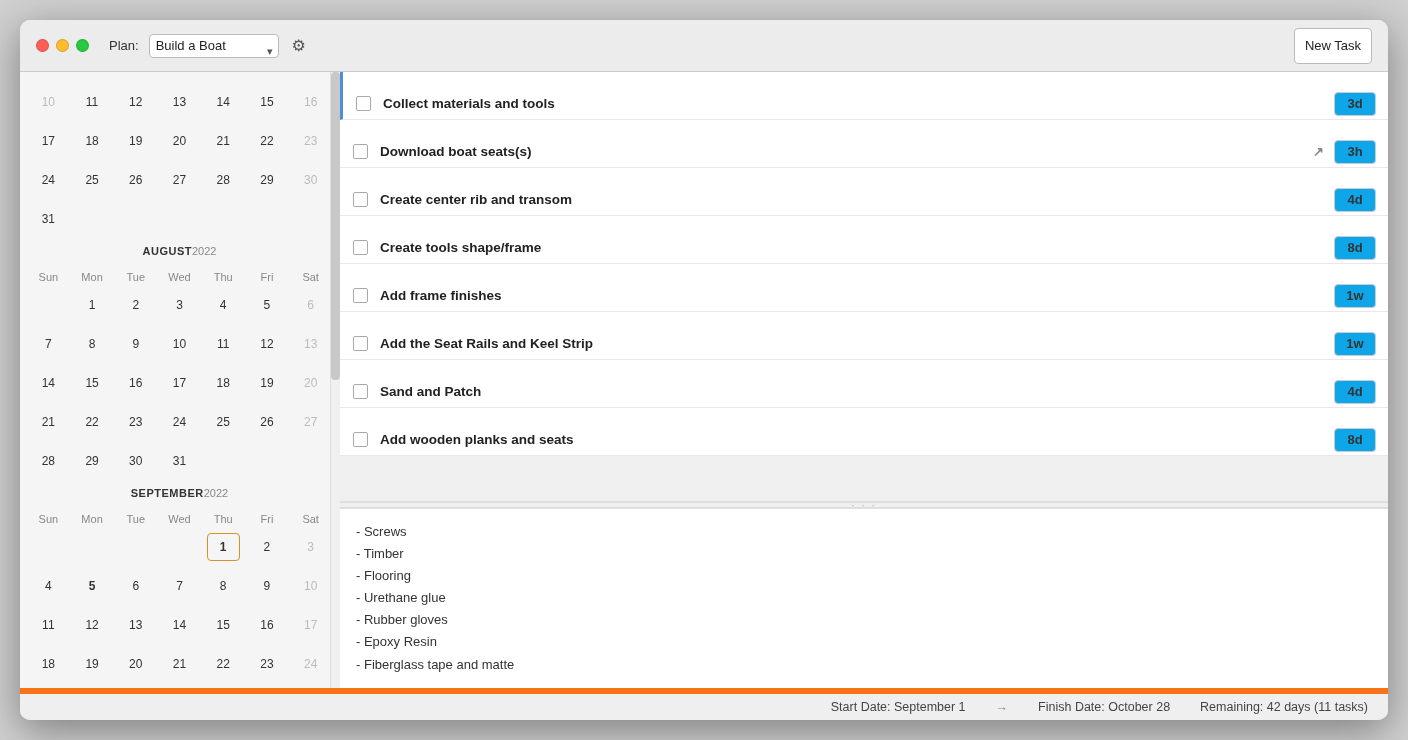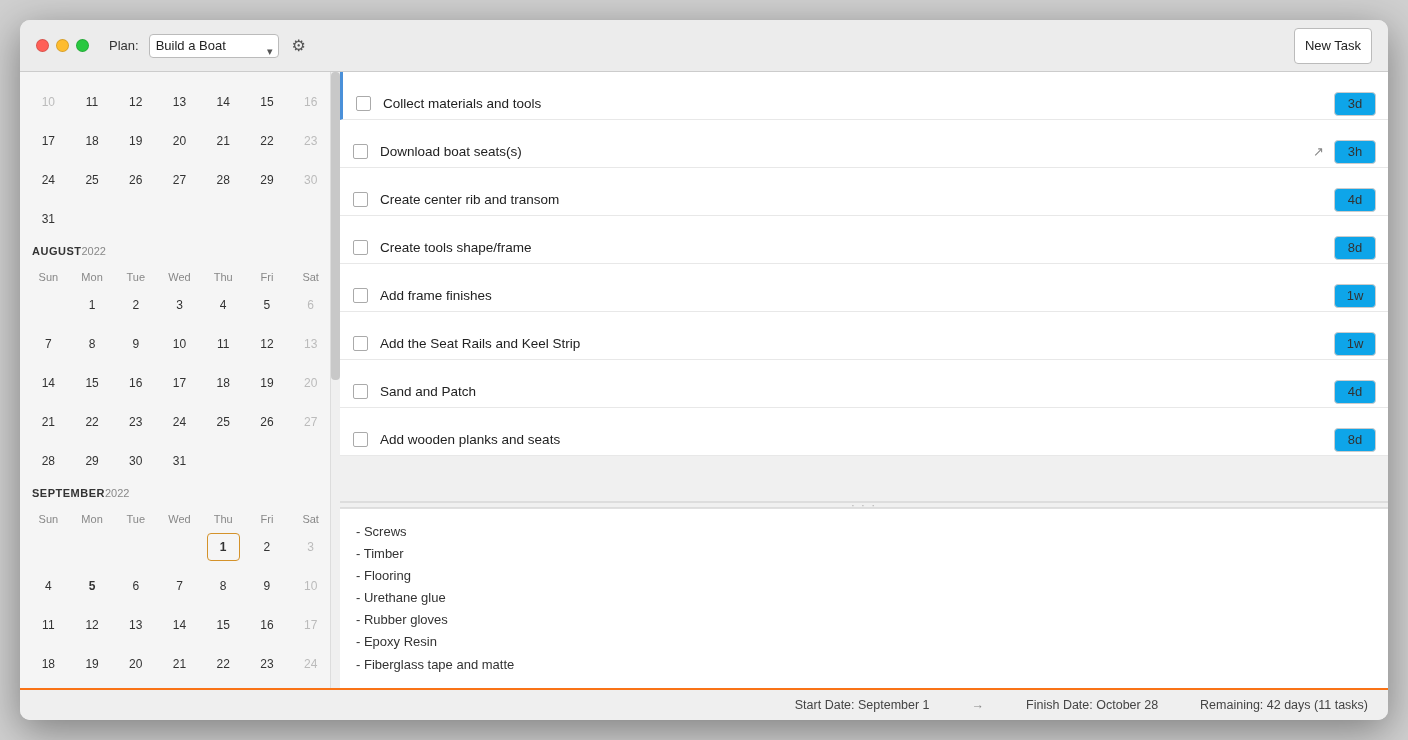--- a/index.html
+++ b/index.html
@@ -111,21 +111,21 @@
       border-right: 1px solid #ddd;
       overflow-y: auto;
       flex-shrink: 0;
       padding: 8px 0;
     }
     .calendar-month {
       padding: 8px 12px 4px;
     }
     .month-header {
       display: flex;
-      justify-content: flex-start;
+      justify-content: center;
       align-items: baseline;
       margin-bottom: 6px;
     }
     .month-name {
       font-size: 11px;
       font-weight: 700;
       color: #333;
       letter-spacing: 0.5px;
       text-transform: uppercase;
     }
@@ -173,20 +173,21 @@
       border-bottom: 1px solid #ddd;
       position: relative;
     }
     .task-row {
       display: flex;
       align-items: center;
       border-bottom: 1px solid #e8e8e8;
       padding: 16px 12px 0 0;
       min-height: 48px;
       background: #fff;
+      font-weight: bold;
     }
     .task-row:first-child {
       border-left: 3px solid #4a90d9;
     }
     .task-checkbox-area {
       width: 40px;
       display: flex;
       align-items: center;
       justify-content: center;
       flex-shrink: 0;
@@ -246,26 +247,26 @@
       letter-spacing: 2px;
     }
     .note-line {
       font-size: 13px;
       color: #333;
       line-height: 1.7;
     }
     .status-bar {
       height: 32px;
       background: #efefef;
-      border-top: 2px solid #f97316;
+      border-top: 6px solid #f97316;
       display: flex;
       align-items: center;
       justify-content: flex-end;
       padding: 0 20px;
-      gap: 42px;
+      gap: 30px;
       flex-shrink: 0;
       font-size: 12.5px;
       color: #444;
     }
     .status-arrow { color: #888; }
     
     ::-webkit-scrollbar { width: 8px; }
     ::-webkit-scrollbar-track { background: #f0f0f0; }
     ::-webkit-scrollbar-thumb { background: #c0c0c0; border-radius: 4px; }
     .left-panel-wrapper {

